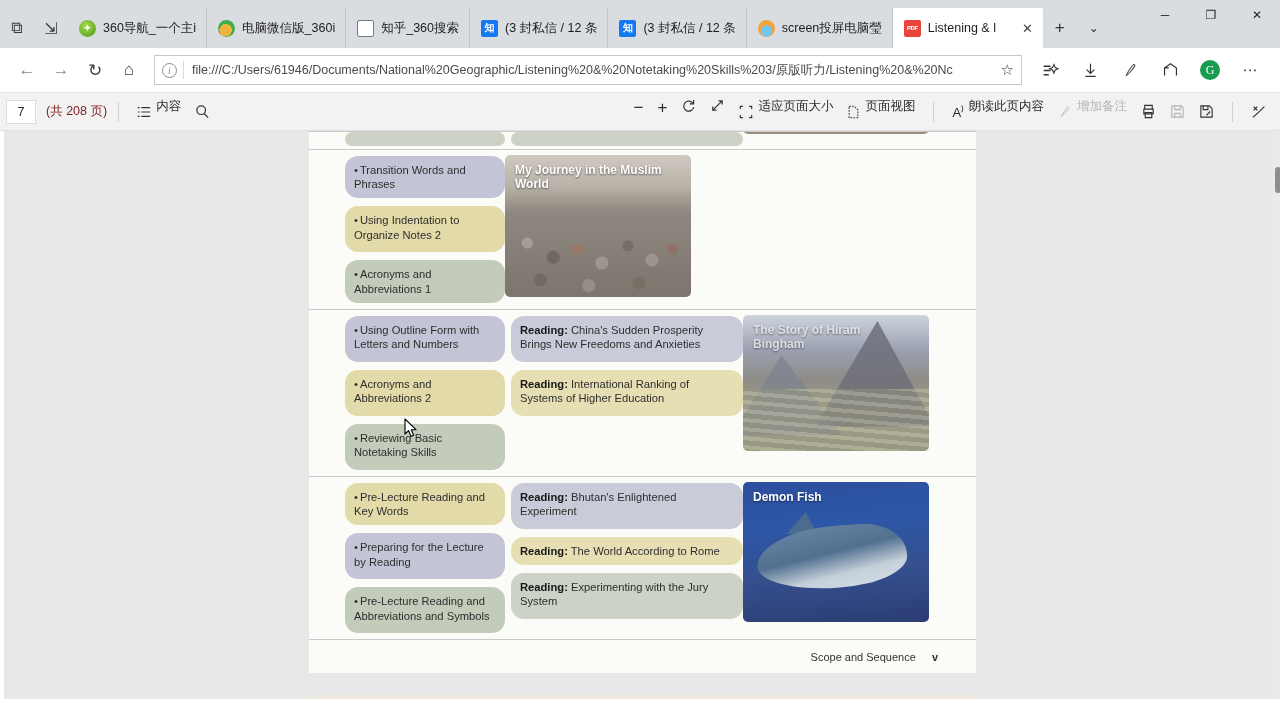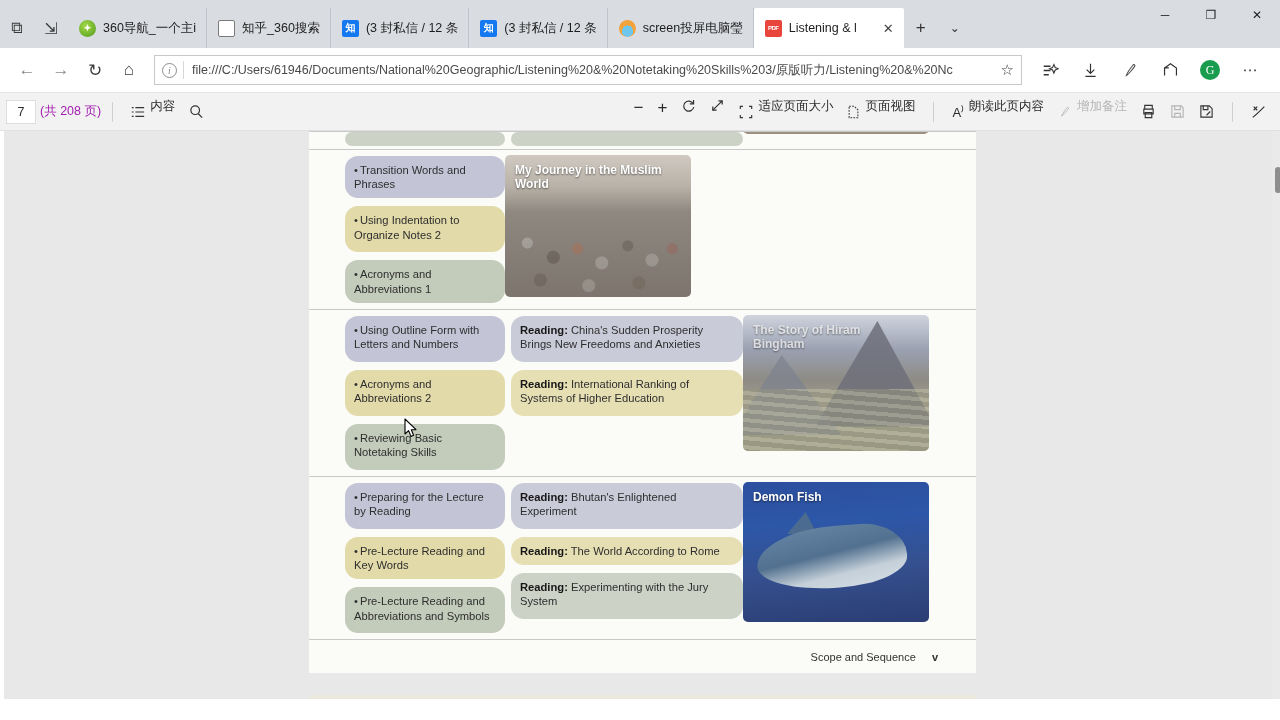--- a/index.html
+++ b/index.html
@@ -79,21 +79,21 @@
               font-size: 15px; color: #333; }
   .gicon { width: 20px; height: 20px; border-radius: 50%; background: #1a9c4e; color: #fff;
            font-size: 12px; display: flex; align-items: center; justify-content: center;
            font-family: "Liberation Serif", serif; }
 
   
   #pdfbar { height: 38px; background: #f2f2f2; display: flex; align-items: center;
             padding: 0 6px; font-size: 12.5px; color: #2b2b2b; border-bottom: 1px solid #e0e0e0; }
   #pagenum { width: 30px; height: 24px; background: #fff; border: 1px solid #ddd;
              display: flex; align-items: center; justify-content: center; font-size: 12.5px; }
-  .pb-txt { margin-left: 4px; color: #a21caf; font-size: 12.5px; }
+  .pb-txt { margin-left: 10px; color: #7f1d1d; font-size: 12.5px; }
   .vsep { width: 1px; height: 20px; background: #cfcfcf; margin: 0 11px; }
   .pb-item { display: flex; gap: 5px; padding: 0 7px; height: 28px;
              color: #2b2b2b; white-space: nowrap; }
   .pb-item.dim { color: #b4b4b4; }
   .pb-ico { font-size: 14px; display: flex; align-items: center; }
   .spacer { flex: 1; }
 
   
   #viewer { position: absolute; left: 4px; top: 131px; width: 1280px; height: 568px;
             background: #e8e8e8; overflow: hidden; }
@@ -191,20 +191,24 @@
 
   <div id="tabstrip">
     <div class="sys-btn-left">⧉</div>
     <div class="sys-btn-left">⇲</div>
 
     <div class="tab">
       <span class="fav f360">✦</span>
       <span class="tlabel">360导航_一个主і</span>
     </div>
     <div class="tab">
+      <span class="fav fwx"></span>
+      <span class="tlabel">电脑微信版_360і</span>
+    </div>
+    <div class="tab">
       <span class="fav fzh-w"></span>
       <span class="tlabel">知乎_360搜索</span>
     </div>
     <div class="tab">
       <span class="fav fzh">知</span>
       <span class="tlabel">(3 封私信 / 12 条</span>
     </div>
     <div class="tab">
       <span class="fav fzh">知</span>
       <span class="tlabel">(3 封私信 / 12 条</span>
@@ -440,25 +444,25 @@
               <div class="ruins"></div>
               <div class="cap">The Story of Hiram Bingham</div>
             </div>
           </div>
         </div>
       </div>
 
       <div class="sheetrow">
         <div class="rowgroup">
           <div class="colL">
+            <div class="pill c-tan">
+              <span class="bul">•</span><span>Pre-Lecture Reading and Key Words</span>
+            </div>
             <div class="pill c-lav h2">
               <span class="bul">•</span><span>Preparing for the Lecture by Reading</span>
-            </div>
-            <div class="pill c-tan">
-              <span class="bul">•</span><span>Pre-Lecture Reading and Key Words</span>
             </div>
             <div class="pill c-sage h2">
               <span class="bul">•</span><span>Pre-Lecture Reading and Abbreviations and Symbols</span>
             </div>
           </div>
           <div class="colM">
             <div class="pill c-lav2 h2">
               <b>Reading:</b>
               <span>Bhutan's Enlightened Experiment</span>
             </div>

